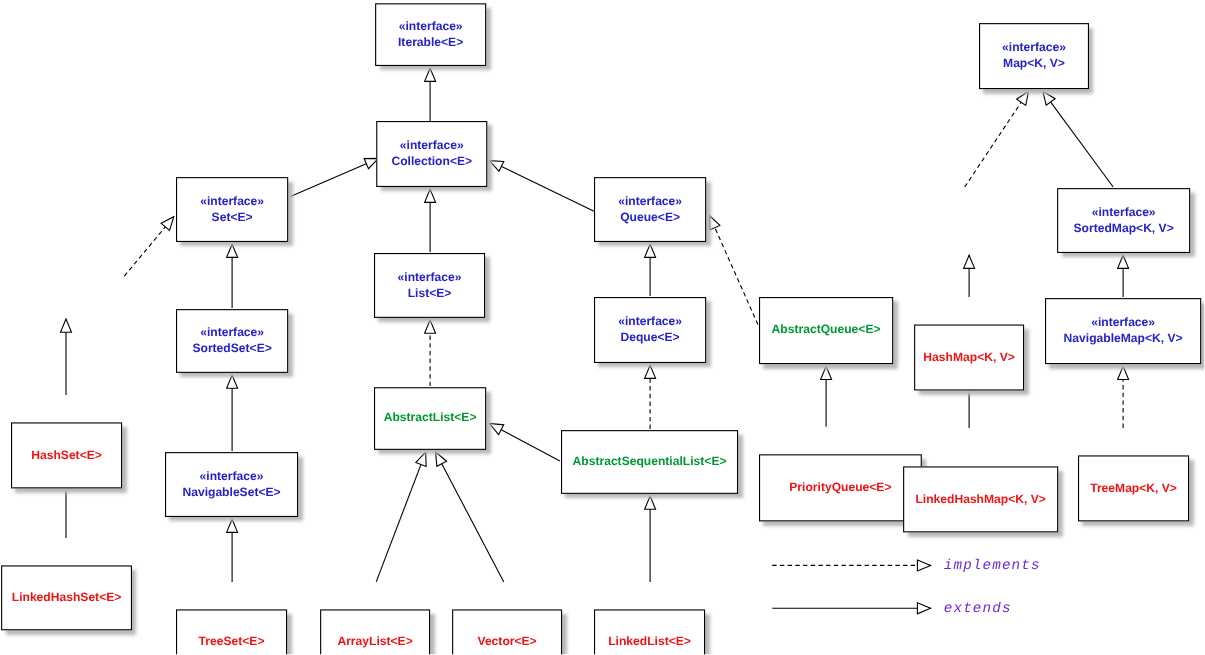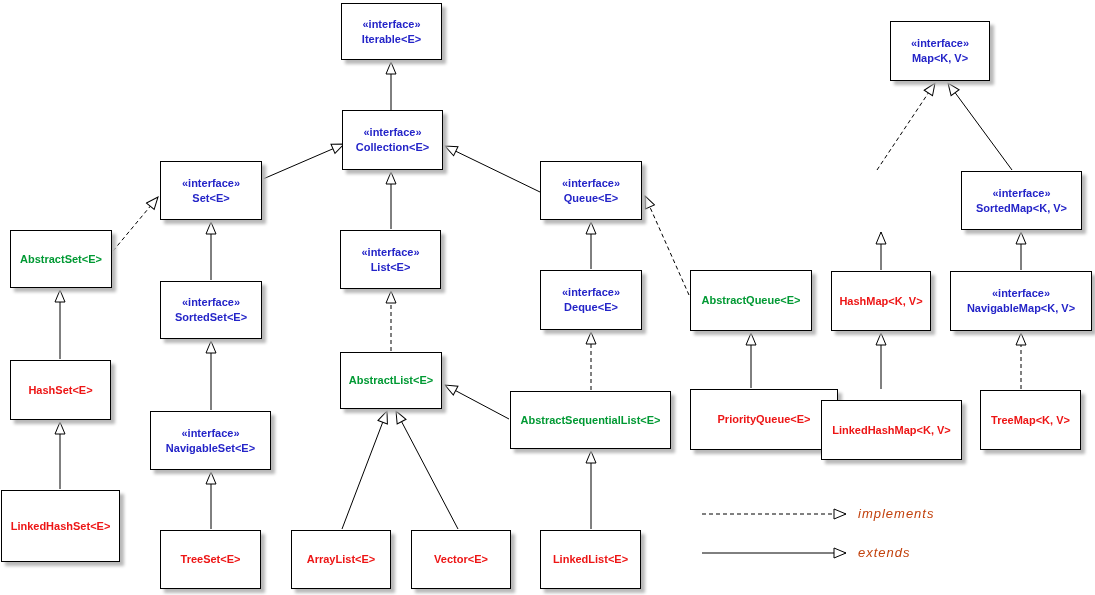--- a/index.html
+++ b/index.html
@@ -14,25 +14,25 @@
   .node{
     position:absolute;box-sizing:border-box;
     background:#ffffff;border:1px solid #000000;
     box-shadow:4px 4px 3px #b9b9b9;
     display:flex;flex-direction:column;align-items:center;justify-content:center;
     font-weight:bold;font-size:11px;line-height:15px;
     text-align:center;white-space:nowrap;
   }
   .kind-interface{color:#2424c8;}
   .kind-abstract{color:#009933;}
-  .kind-concrete{color:#ed1515;}
+  .kind-concrete{color:#ed1515;margin-top:24px;}
   .legend-label{
     position:absolute;
-    font-family:Liberation Sans, sans-serif;
-    font-style:italic;font-size:13px;letter-spacing:1px;color:#c2410c;
+    font-family:Liberation Mono, monospace;
+    font-style:italic;font-size:13px;letter-spacing:1px;color:#6d28d9;
     white-space:nowrap;
   }
 </style>
 </head>
 <body>
 
 <div id="canvas">
 
   <svg id="edges" width="1095" height="595" viewBox="0 0 1095 595">
     <defs>
@@ -79,35 +79,32 @@
     <span>Iterable&lt;E&gt;</span>
   </div>
   <div class="node kind-interface" style="left:342px;top:110px;width:101px;height:60px">
     <span>«interface»</span>
     <span>Collection&lt;E&gt;</span>
   </div>
   <div class="node kind-interface" style="left:160px;top:161px;width:102px;height:59px">
     <span>«interface»</span>
     <span>Set&lt;E&gt;</span>
   </div>
-  <div class="node kind-abstract" style="left:10px;top:230px;width:102px;height:58px">
-    <span>AbstractSet&lt;E&gt;</span>
-  </div>
   <div class="node kind-interface" style="left:160px;top:281px;width:102px;height:58px">
     <span>«interface»</span>
     <span>SortedSet&lt;E&gt;</span>
   </div>
   <div class="node kind-concrete" style="left:10px;top:360px;width:101px;height:60px">
     <span>HashSet&lt;E&gt;</span>
   </div>
   <div class="node kind-interface" style="left:150px;top:411px;width:121px;height:59px">
     <span>«interface»</span>
     <span>NavigableSet&lt;E&gt;</span>
   </div>
-  <div class="node kind-concrete" style="left:1px;top:490px;width:119px;height:72px">
+  <div class="node kind-concrete" style="left:1px;top:490px;width:119px;height:59px">
     <span>LinkedHashSet&lt;E&gt;</span>
   </div>
   <div class="node kind-concrete" style="left:160px;top:530px;width:101px;height:59px">
     <span>TreeSet&lt;E&gt;</span>
   </div>
 
   <div class="node kind-interface" style="left:340px;top:230px;width:101px;height:59px">
     <span>«interface»</span>
     <span>List&lt;E&gt;</span>
   </div>

